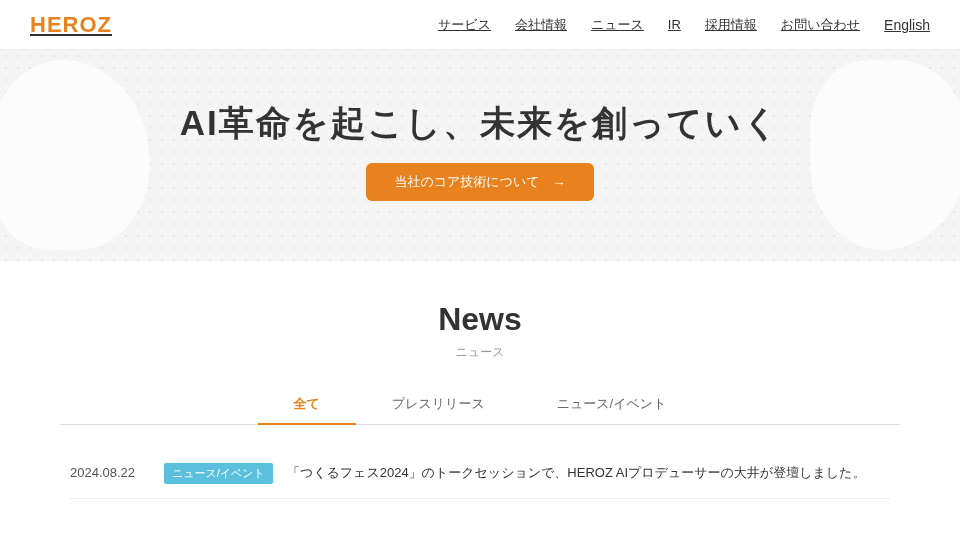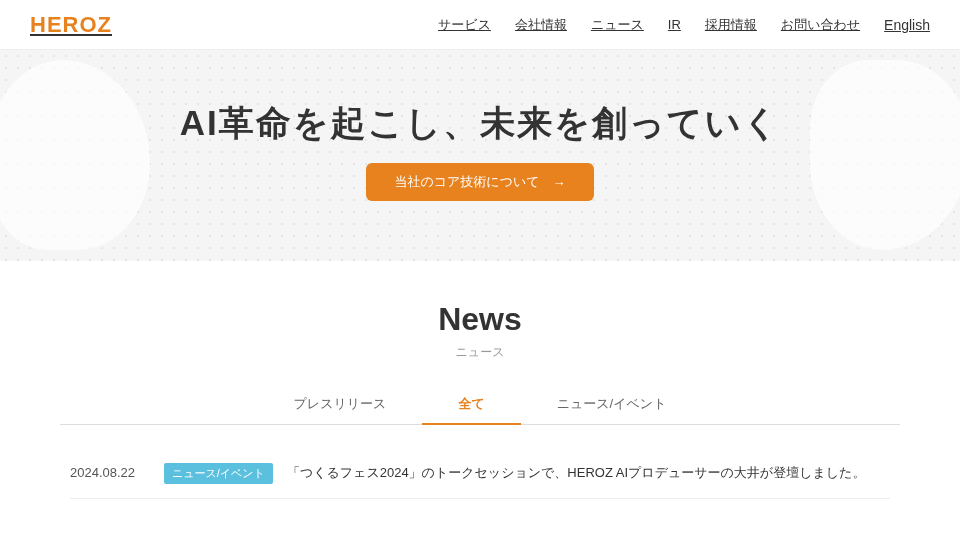--- a/index.html
+++ b/index.html
@@ -70,22 +70,22 @@
   </div>
 </section>
 
 <section class="news-section">
   <div class="news-heading">
     <div class="news-heading-en">News</div>
   </div>
   <div class="news-heading-ja">ニュース</div>
 
   <div class="tabs">
+    <div class="tab active">全て</div>
     <div class="tab">プレスリリース</div>
-    <div class="tab active">全て</div>
     <div class="tab">ニュース/イベント</div>
   </div>
 
   <div class="news-list">
 
     <div class="news-item">
       <span class="news-date">2024.08.22</span>
       <span class="news-badge badge-news-event">ニュース/イベント</span>
       <span class="news-text">「つくるフェス2024」のトークセッションで、HEROZ AIプロデューサーの大井が登壇しました。</span>
     </div>

